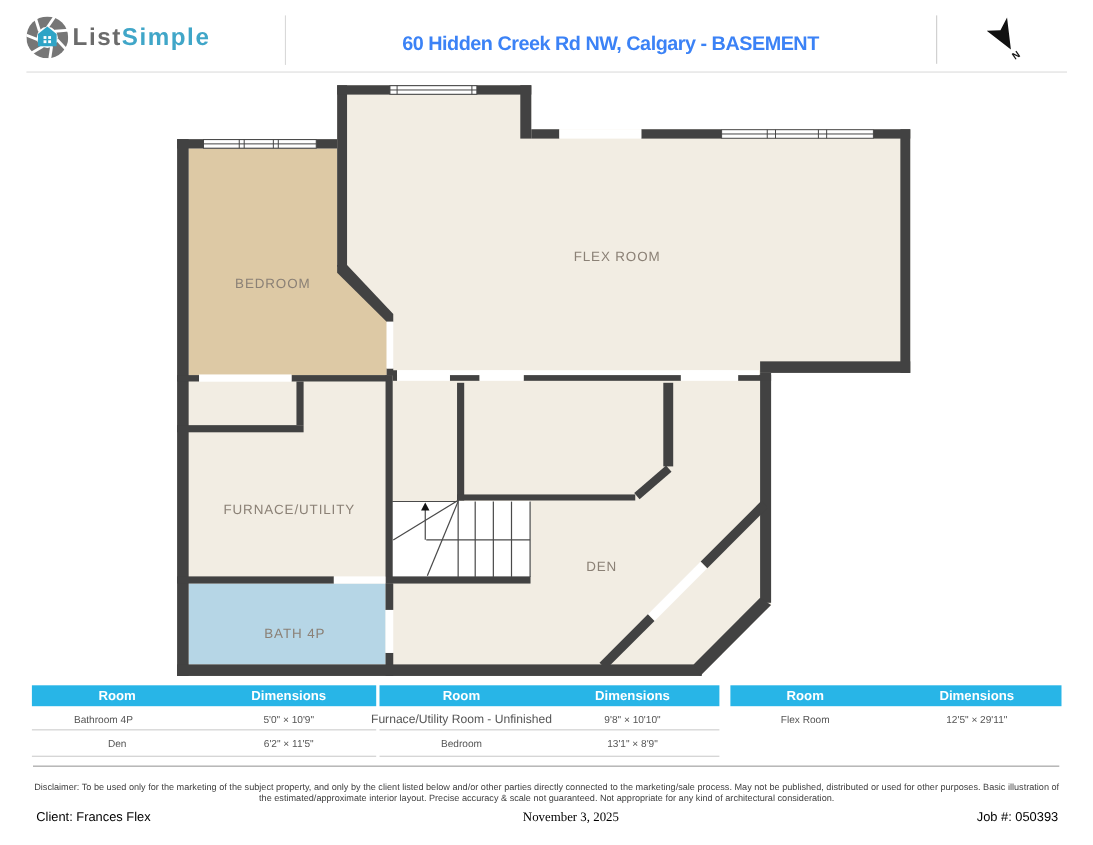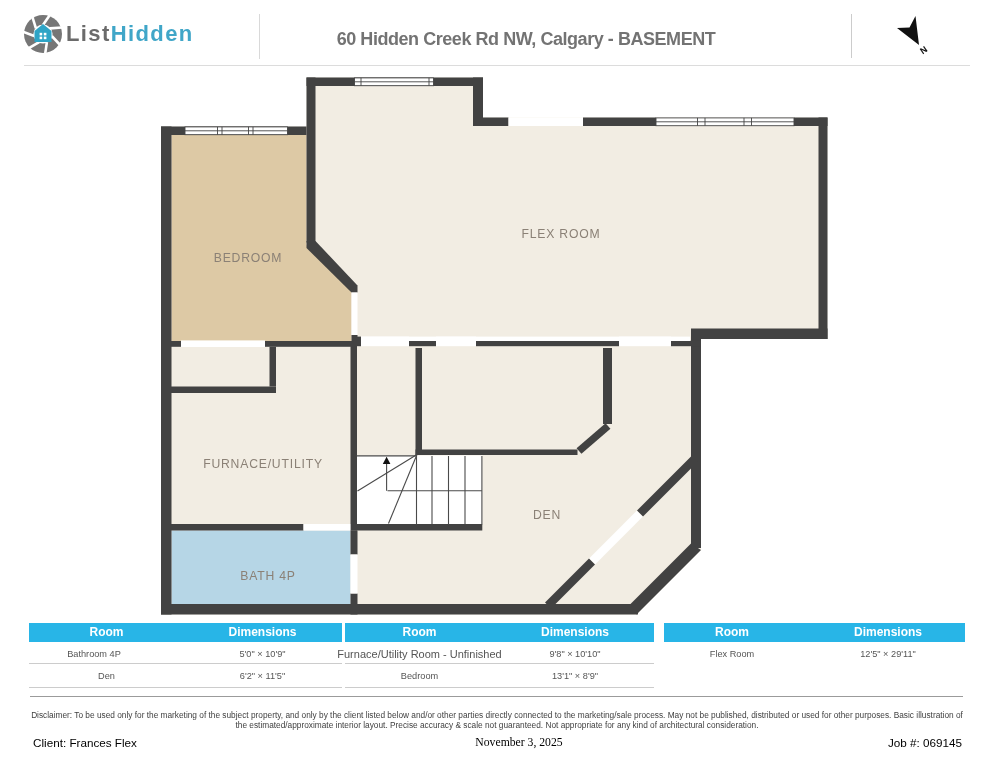--- a/index.html
+++ b/index.html
@@ -25,25 +25,25 @@
     <circle r="9.6" fill="#ffffff"></circle>
     <path d="M 0,-10 L 8.5,-3 L 8.5,8 L -8.5,8 L -8.5,-3 Z" fill="#2ea4c6"></path>
     <g fill="#ffffff">
       <rect x="-3.4" y="-1.2" width="2.6" height="2.6"></rect>
       <rect x="0.8" y="-1.2" width="2.6" height="2.6"></rect>
       <rect x="-3.4" y="2.6" width="2.6" height="2.6"></rect>
       <rect x="0.8" y="2.6" width="2.6" height="2.6"></rect>
     </g>
   </g>
 </svg>
-<div class="abs" style="left:66px;top:21px;font-size:22px;font-weight:bold;color:#6b6b6b;letter-spacing:1.4px;"><span>List</span><span style="color:#40a6c8;">Hidden</span></div>
+<div class="abs" style="left:66px;top:21px;font-size:22px;font-weight:bold;color:#6b6b6b;letter-spacing:1.4px;"><span>List</span><span style="color:#40a6c8;">Simple</span></div>
 
 <div class="abs" style="left:259px;top:14px;width:1px;height:45px;background:#d9d9d9;"></div>
 <div class="abs" style="left:851px;top:14px;width:1px;height:44px;background:#cccccc;"></div>
-<div class="abs ctr" style="left:526px;top:29px;font-size:18px;font-weight:bold;letter-spacing:-0.45px;color:#737373;">60 Hidden Creek Rd NW, Calgary - BASEMENT</div>
+<div class="abs ctr" style="left:555px;top:29px;font-size:18px;font-weight:bold;letter-spacing:-0.45px;color:#3b82f6;">60 Hidden Creek Rd NW, Calgary - BASEMENT</div>
 
 <svg class="abs" style="left:885px;top:8px;" width="55" height="55" viewBox="885 8 55 55">
   <polygon points="915.5,16 919,45 897,28 909.5,27.5" fill="#111"></polygon>
   <text x="921" y="55" font-size="9" font-weight="bold" fill="#111" transform="rotate(-35 921 52)" font-family="Liberation Sans, sans-serif">N</text>
 </svg>
 
 <div class="abs" style="left:24px;top:65px;width:946px;height:1px;background:#dcdcdc;"></div>
 
 <svg class="abs" style="left:0;top:0;" width="994" height="768" viewBox="0 0 994 768">
 
@@ -171,13 +171,13 @@
 <div class="abs ctr" style="left:419.5px;top:669px;line-height:14px;font-size:9.2px;color:#555;">Bedroom</div>
 <div class="abs ctr" style="left:575px;top:669px;line-height:14px;font-size:9.2px;color:#555;">13'1" × 8'9"</div>
 
 <div class="abs" style="left:28.5px;top:686.5px;width:313px;height:1px;background:#cccccc;"></div>
 <div class="abs" style="left:344.5px;top:686.5px;width:309.5px;height:1px;background:#cccccc;"></div>
 
 <div class="abs" style="left:30px;top:696px;width:933px;height:1px;background:#9b9b9b;"></div>
 <div class="abs" style="left:0;top:710px;width:994px;text-align:center;font-size:8.3px;line-height:10px;color:#3f3f3f;">Disclaimer: To be used only for the marketing of the subject property, and only by the client listed below and/or other parties directly connected to the marketing/sale process. May not be published, distributed or used for other purposes. Basic illustration of<br>the estimated/approximate interior layout. Precise accuracy &amp; scale not guaranteed. Not appropriate for any kind of architectural consideration.</div>
 <div class="abs" style="left:33px;top:736px;font-size:11.7px;color:#000;">Client: Frances Flex</div>
 <div class="abs ctr" style="left:519px;top:736px;font-size:11.7px;color:#000;font-family:Liberation Serif, serif;">November 3, 2025</div>
-<div class="abs" style="right:32px;top:736px;font-size:11.7px;color:#000;">Job #: 069145</div>
+<div class="abs" style="right:32px;top:736px;font-size:11.7px;color:#000;">Job #: 050393</div>
 
 </body></html>

